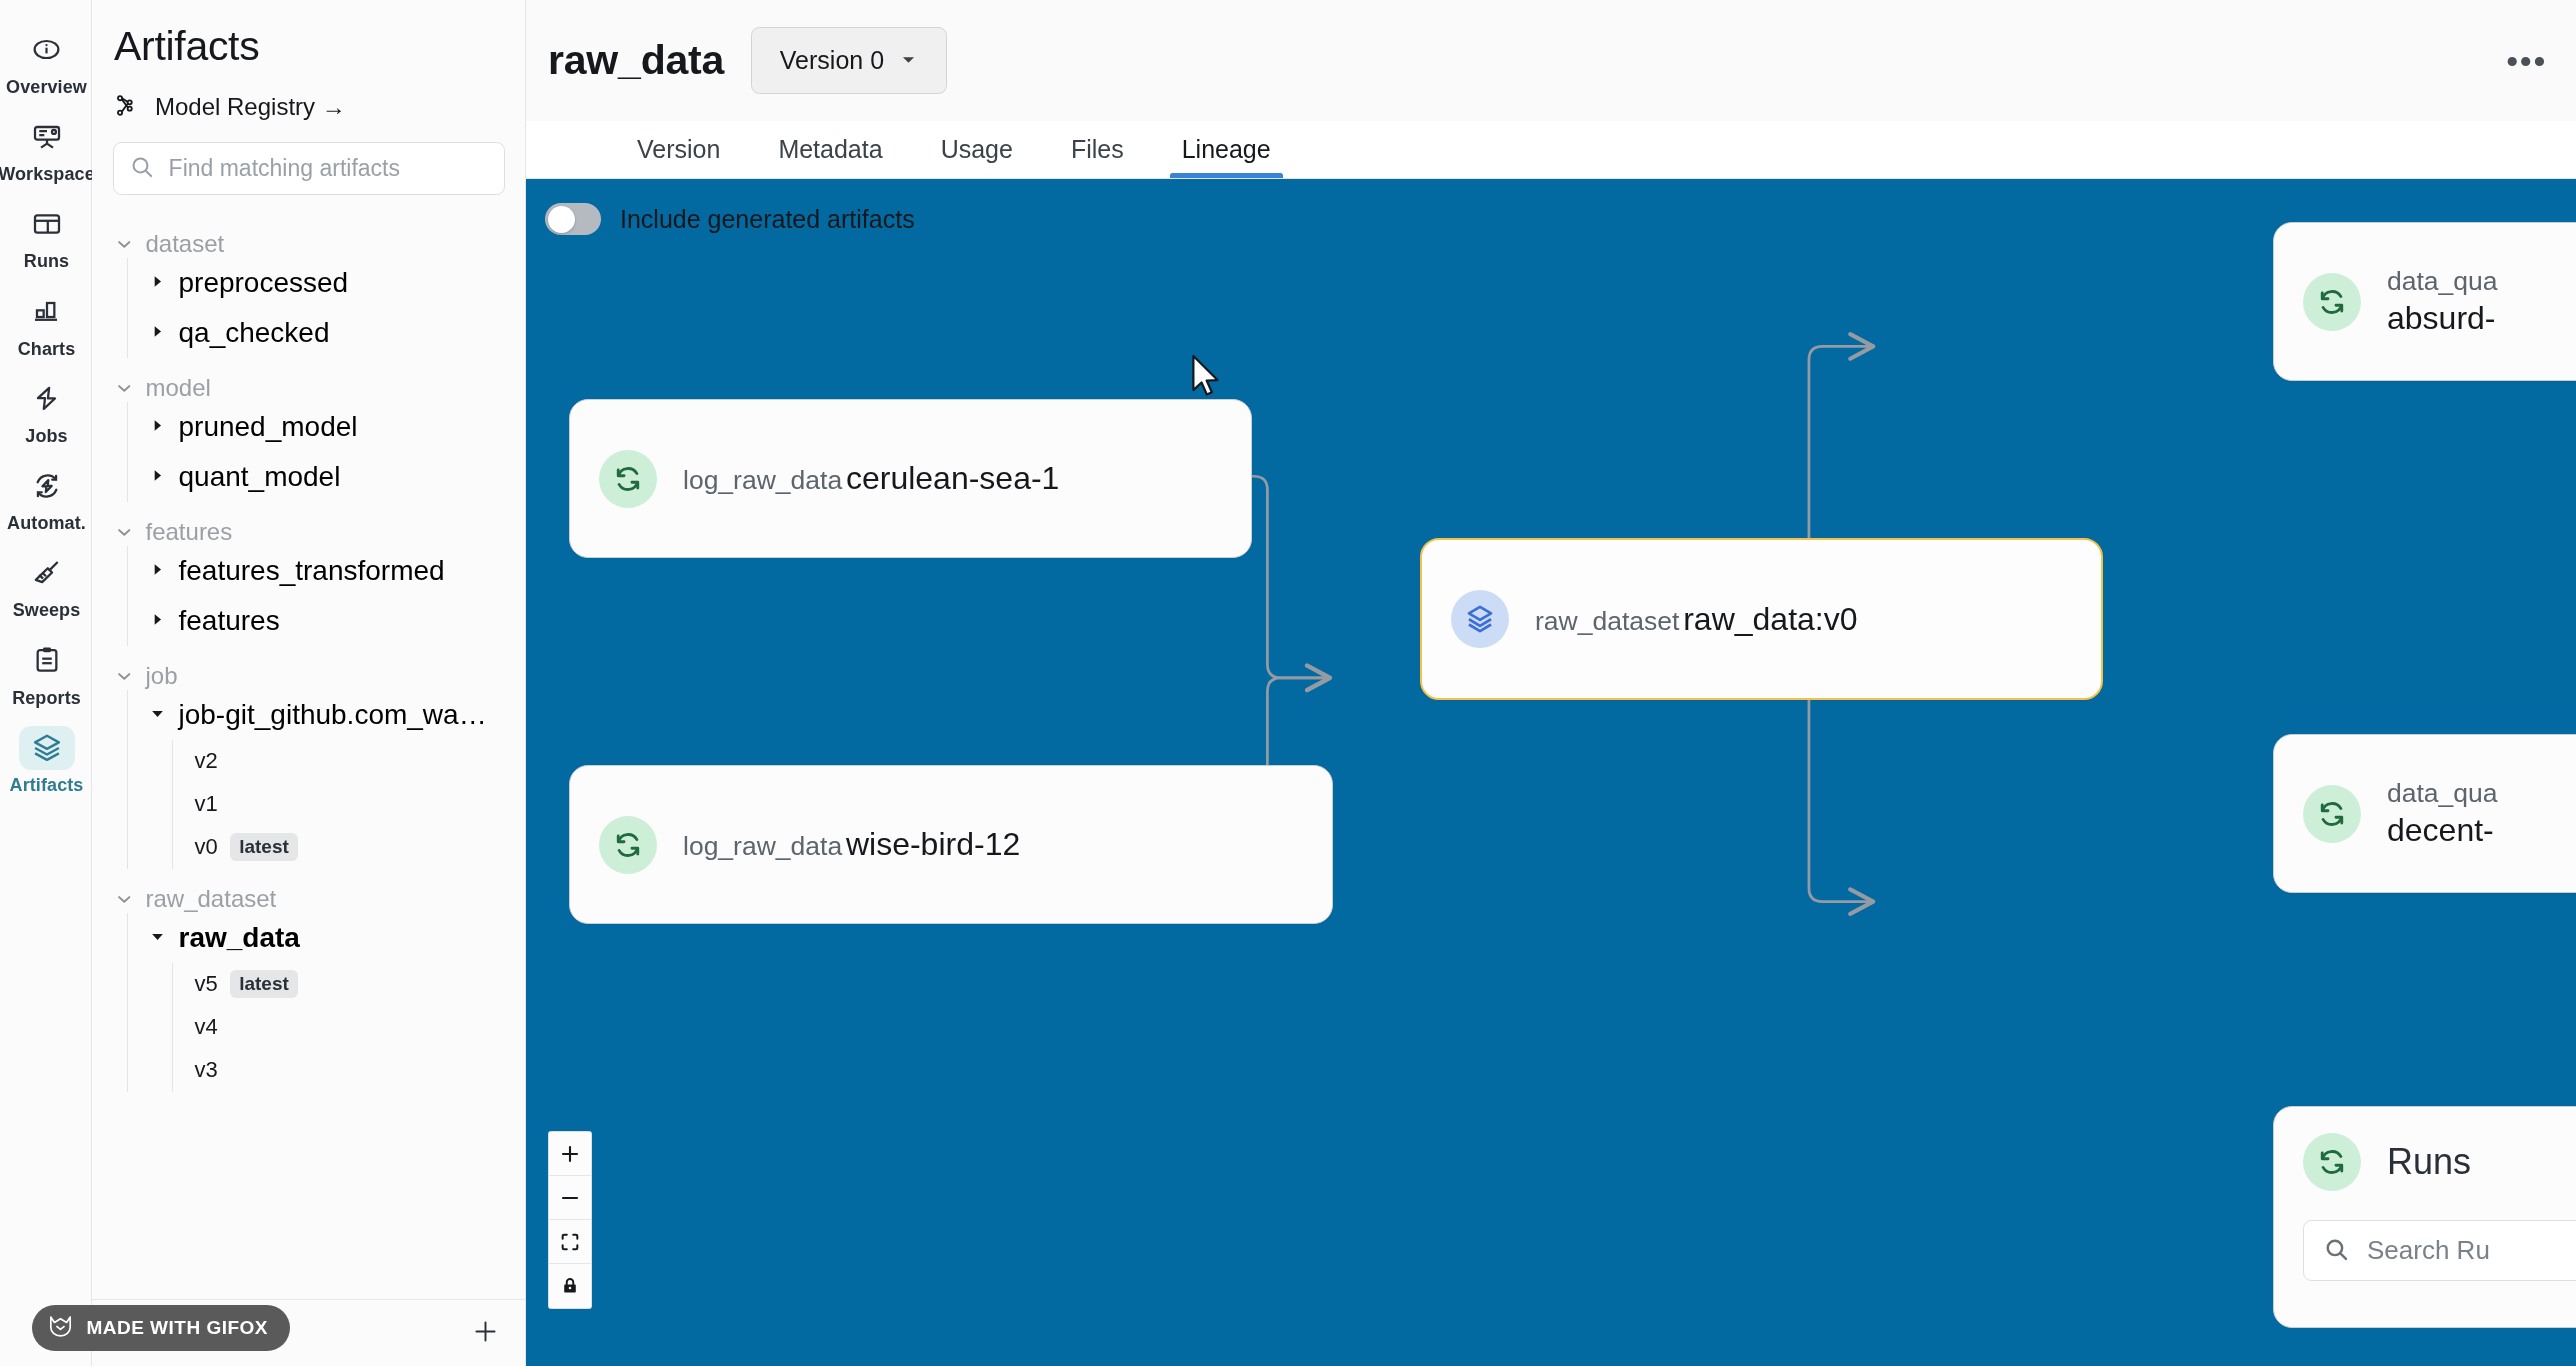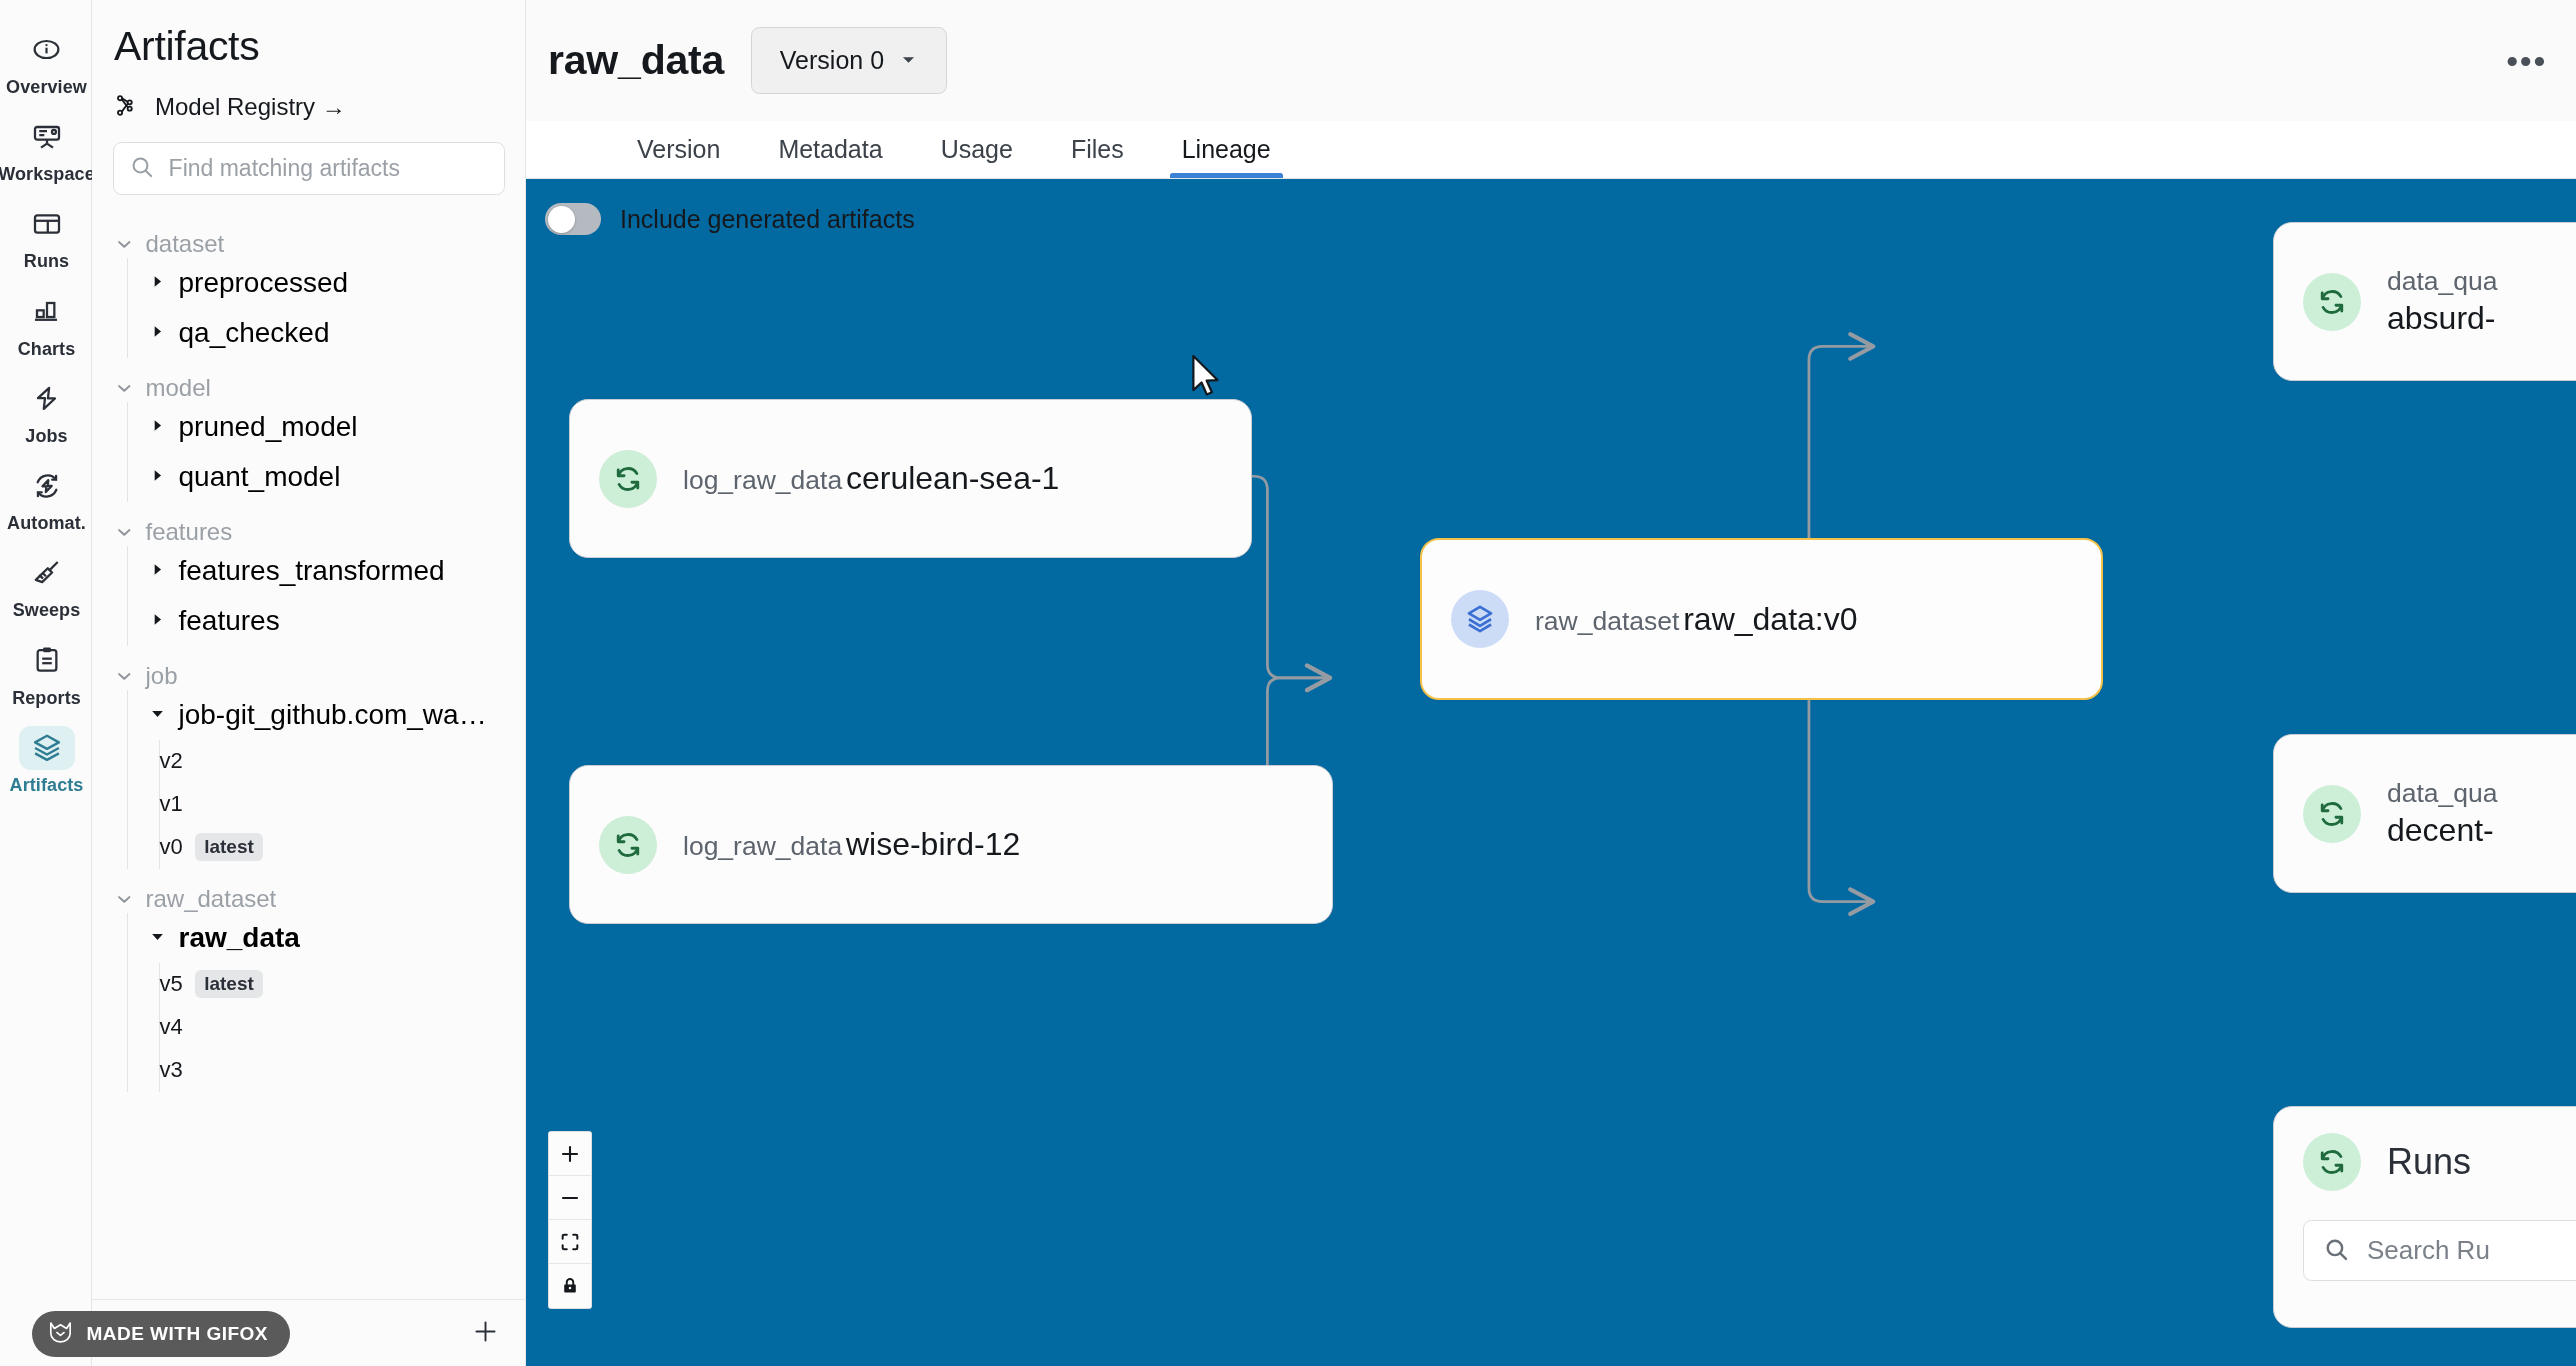--- a/index.html
+++ b/index.html
@@ -90,21 +90,22 @@
     padding-left: 20.5px;
     border-left: 1.7px solid #e2e4e6;
   }
   .leaf {
     display: flex; align-items: center; gap: 13px;
     height: 50px; cursor: pointer;
   }
   .leaf-label { font-size: 28px; color: #000000; }
   .leaf.bold .leaf-label { font-weight: 700; }
   .ver-children {
-    margin-left: 10px;
+    margin-left: 23px;
+    padding-left: 22px;
     border-left: 1.7px solid #e2e4e6;
   }
   .ver {
     display: flex; align-items: center; gap: 12px;
     height: 43px; cursor: pointer;
   }
   .ver-label { font-size: 22px; color: #15181c; }
   .tag {
     background: #e4e6e8; color: #2b3038;
     font-size: 19px; font-weight: 700;
@@ -247,21 +248,21 @@
     display: flex; flex-direction: column;
   }
   .zbtn {
     height: 44px; display: flex; align-items: center; justify-content: center;
     border-bottom: 0.9px solid #e4e6e8; cursor: pointer;
   }
   .zbtn:last-child { border-bottom: none; }
 
   
   .gifox {
-    position: absolute; left: 32px; bottom: 10px;
+    position: absolute; left: 32px; bottom: 16px;
     height: 46px; border-radius: 23px;
     background: #5a5a5a;
     display: flex; align-items: center; gap: 12px;
     padding: 0 22px 0 15.4px;
     z-index: 40;
   }
   .gifox .t {
     color: #ffffff; font-size: 19px; font-weight: 700; letter-spacing: 0.5px;
   }
 

